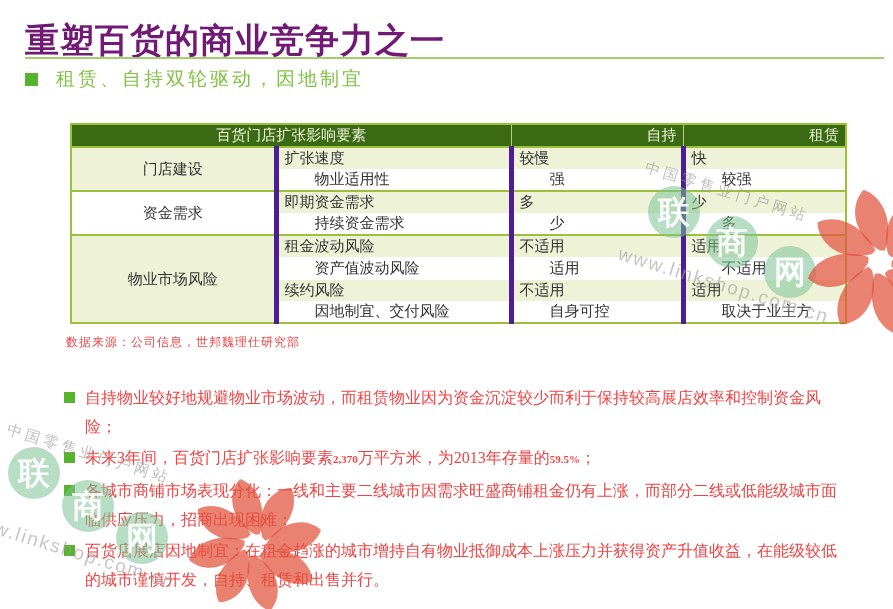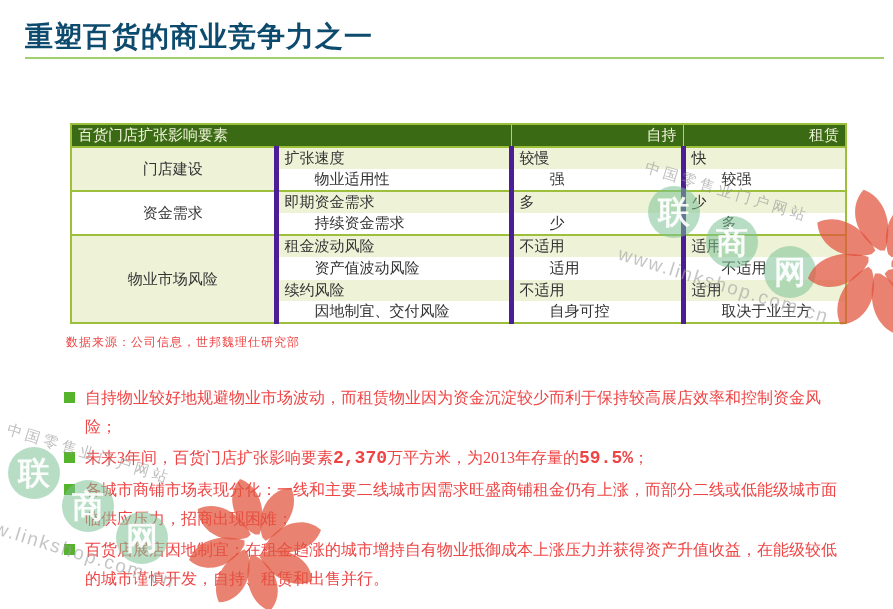--- a/index.html
+++ b/index.html
@@ -5,21 +5,21 @@
   * { margin:0; padding:0; box-sizing:border-box; }
   html,body { background:#888; }
   .slide {
     position:relative; width:893px; height:609px; background:#ffffff;
     overflow:hidden; font-family:"Liberation Serif","DejaVu Serif",serif;
     margin:0 auto;
   }
   
   .page-title {
     position:absolute; left:25px; top:18px;
-    font-size:28px; font-weight:600; color:#0c4a6e; letter-spacing:1px;
+    font-size:34px; font-weight:600; color:#701a75; letter-spacing:1px;
   }
   .title-rule {
     position:absolute; left:25px; top:57px; width:859px; height:2px;
     background:#9fd06c;
   }
   .subtitle-row {
     position:absolute; left:25px; top:66px; display:flex; align-items:center;
   }
   .subtitle-sq {
     width:13px; height:13px; background:#56b32c; margin-right:18px; flex:none;
@@ -32,21 +32,21 @@
     position:absolute; left:70px; top:123px; width:775px;
     border-collapse:collapse; table-layout:fixed;
     font-size:15px; color:#333;
   }
   table.cmp col.c1{width:205px;} table.cmp col.c2{width:235px;}
   table.cmp col.c3{width:172px;} table.cmp col.c4{width:163px;}
   table.cmp th {
     background:#3a6b14; color:#eef2d7; font-weight:normal;
     height:23px; padding:0 6px; text-align:right;
   }
-  table.cmp th.main { text-align:left; }
+  table.cmp th.main { text-align:center; }
   table.cmp th + th { border-left:1px solid #b9cf77; }
   table.cmp td { height:22px; padding:0 6px; }
   table.cmp { border:2px solid #9cc03c; }
   table.cmp td { border-left:5px solid #4c1d95; }
   table.cmp td.group { border-left:none; text-align:center; }
   tr.tint td { background:#eef3d8; }
   tr.plain td { background:#ffffff;padding-left:36px; }
   td.group.g-tint { background:#eef3d8 !important; }
   td.group.g-plain { background:#ffffff !important; }
   tr.group-start td { border-top:2px solid #9cc03c; }
@@ -58,22 +58,22 @@
   }
   
   .bullets { position:absolute; left:64px; top:383px; width:776px; }
   .bullet-item { display:flex; margin-bottom:2px; }
   .bullet-sq {
     width:11px; height:11px; background:#56b32c; flex:none;
     margin-top:9px; margin-right:10px;
   }
   .bullet-text { font-size:16px; line-height:29px; color:#ef4444; }
   .bullet-text .bold {
-    font-weight:bold; font-family:Liberation Mono, monospace;
-    font-size:18px;
+    font-weight:bold; font-family:Liberation Serif, serif;
+    font-size:11px;
   }
   
   .watermark { position:absolute; pointer-events:none; z-index:5; }
   .wm-tagline {
     position:absolute; white-space:nowrap;
     font-size:15px; letter-spacing:4px; color:rgba(150,150,150,0.62);
     transform:rotate(17deg); transform-origin:left top;
     font-family:"Liberation Sans","DejaVu Sans",sans-serif;
   }
   .wm-circle {
@@ -89,20 +89,24 @@
   }
   .wm-flower { position:absolute; }
 </style>
 </head>
 <body>
 
 <div class="slide">
 
   <h1 class="page-title">重塑百货的商业竞争力之一</h1>
   <div class="title-rule"></div>
+  <div class="subtitle-row">
+    <span class="subtitle-sq"></span>
+    <span class="subtitle-text">租赁、自持双轮驱动，因地制宜</span>
+  </div>
 
   <table class="cmp">
     <colgroup>
         <col class="c1">
         <col class="c2">
         <col class="c3">
         <col class="c4">
       </colgroup>
     <thead>
       <tr>

